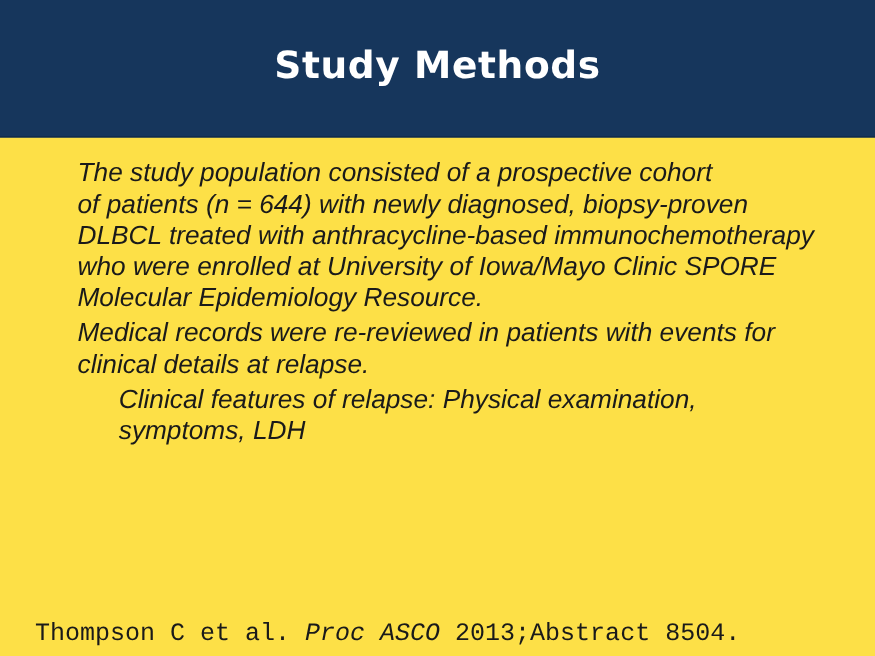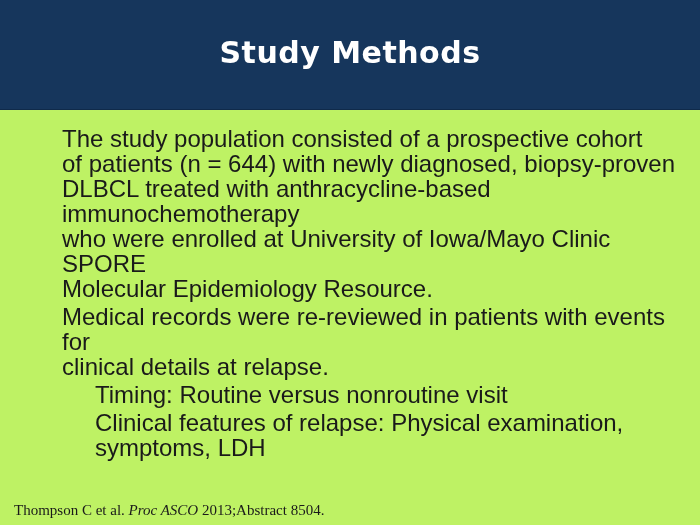--- a/index.html
+++ b/index.html
@@ -1,20 +1,20 @@
 <!DOCTYPE html>
 <html><head>
 <meta charset="utf-8">
 <style>
   html, body { margin: 0; padding: 0; background: #888; }
   .slide {
     position: relative;
     width: 700px;
     height: 525px;
-    background: #bef264;
+    background: #fde047;
     overflow: hidden;
     font-family: "Liberation Sans", sans-serif;
   }
   .header {
     height: 110px;
     background: #16365C;
     border-bottom: 1px solid #0F2A4A;
     display: flex;
     align-items: center;
     justify-content: center;
@@ -57,31 +57,32 @@
     margin-left: 37px;
   }
   .sub .marker-col { width: 20px; }
   .dash {
     width: 12px;
     height: 3px;
     background: #2E8B87;
     margin-top: 11px;
   }
   .bullet-text {
-    font-size: 24px;
+    font-size: 21px;
     line-height: 25px;
     color: #1A1A1A;
     white-space: pre-line;
+    font-style: italic;
   }
   .citation {
     position: absolute;
-    left: 14px;
+    left: 28px;
     bottom: 6px;
-    font-family: Liberation Serif, serif;
-    font-size: 15px;
+    font-family: Liberation Mono, monospace;
+    font-size: 20px;
     color: #1A1A1A;
   }
   .citation em { font-style: italic; }
 </style>
 </head>
 <body>
 
 <div class="slide">
 
   <div class="header">
@@ -101,24 +102,20 @@
       </li>
 
 
 
       <li class="bullet-item">
         <span class="marker-col"><span class="dot"></span></span>
         <span class="bullet-text">Medical records were re-reviewed in patients with events for
 clinical details at relapse.</span>
       </li>
 
-      <li class="bullet-item sub">
-        <span class="marker-col"><span class="dash"></span></span>
-        <span class="bullet-text">Timing: Routine versus nonroutine visit</span>
-      </li>
 
       <li class="bullet-item sub">
         <span class="marker-col"><span class="dash"></span></span>
         <span class="bullet-text">Clinical features of relapse: Physical examination,
 symptoms, LDH</span>
       </li>
 
     </ul>
   </div>
 

